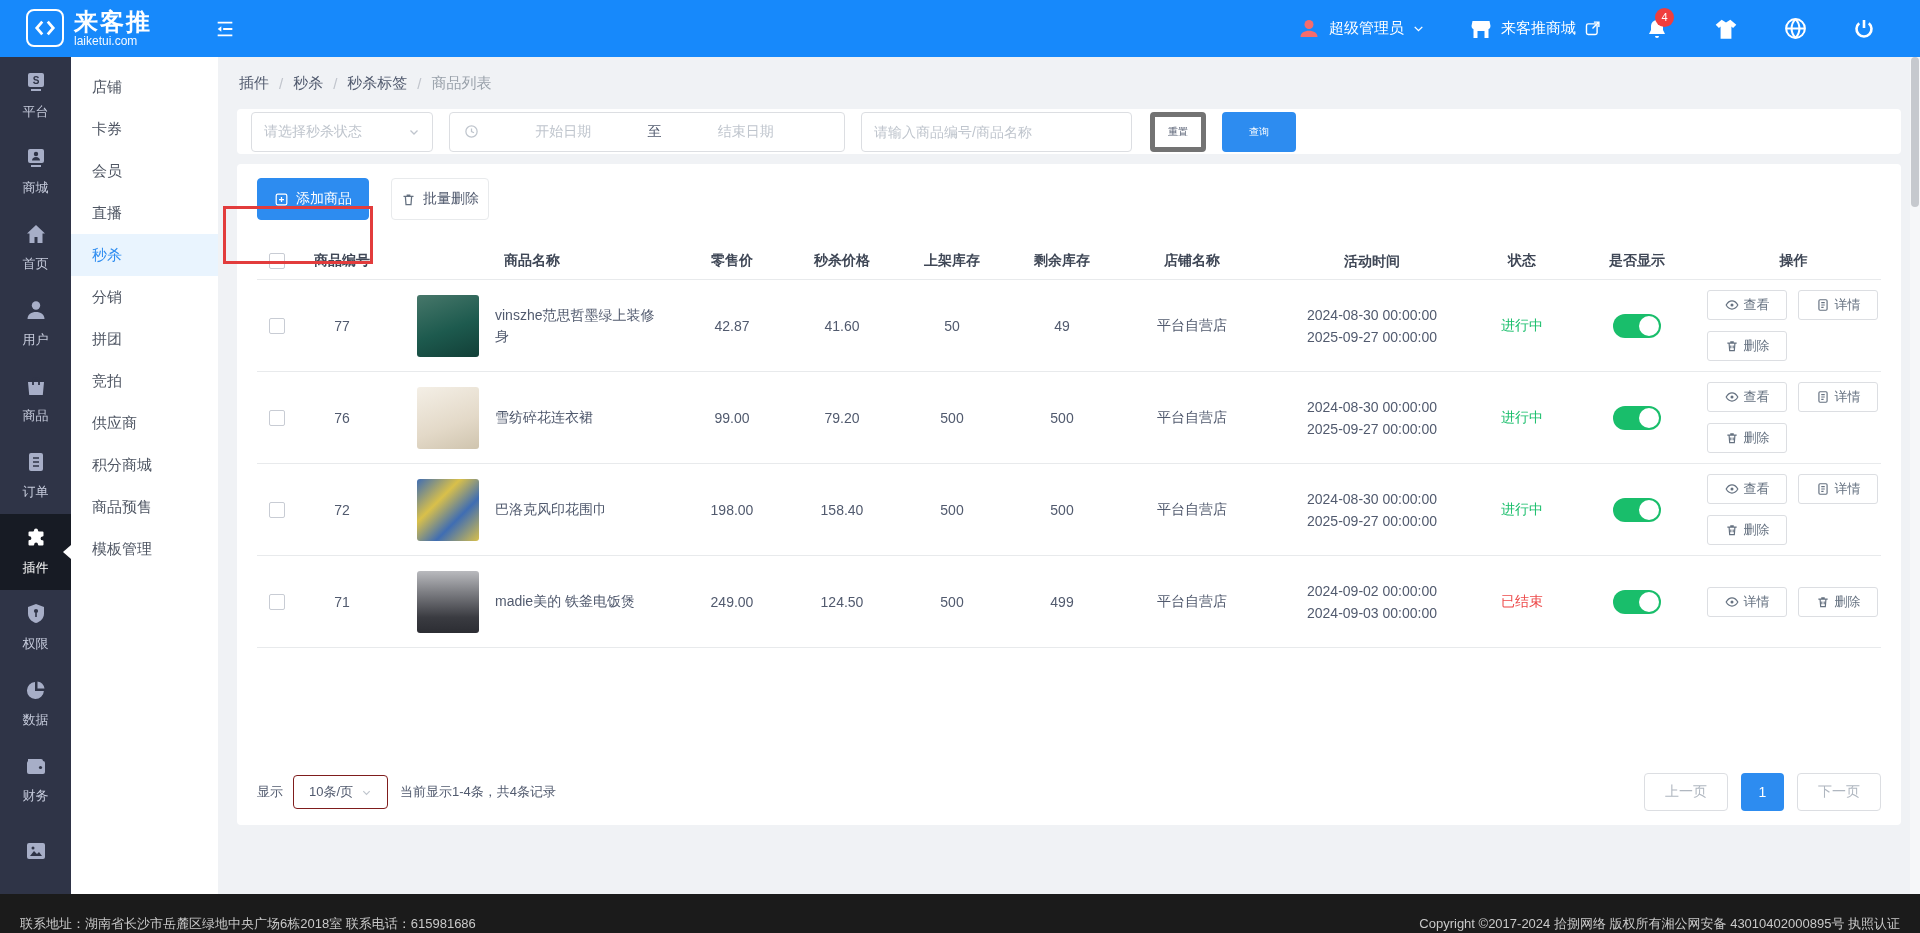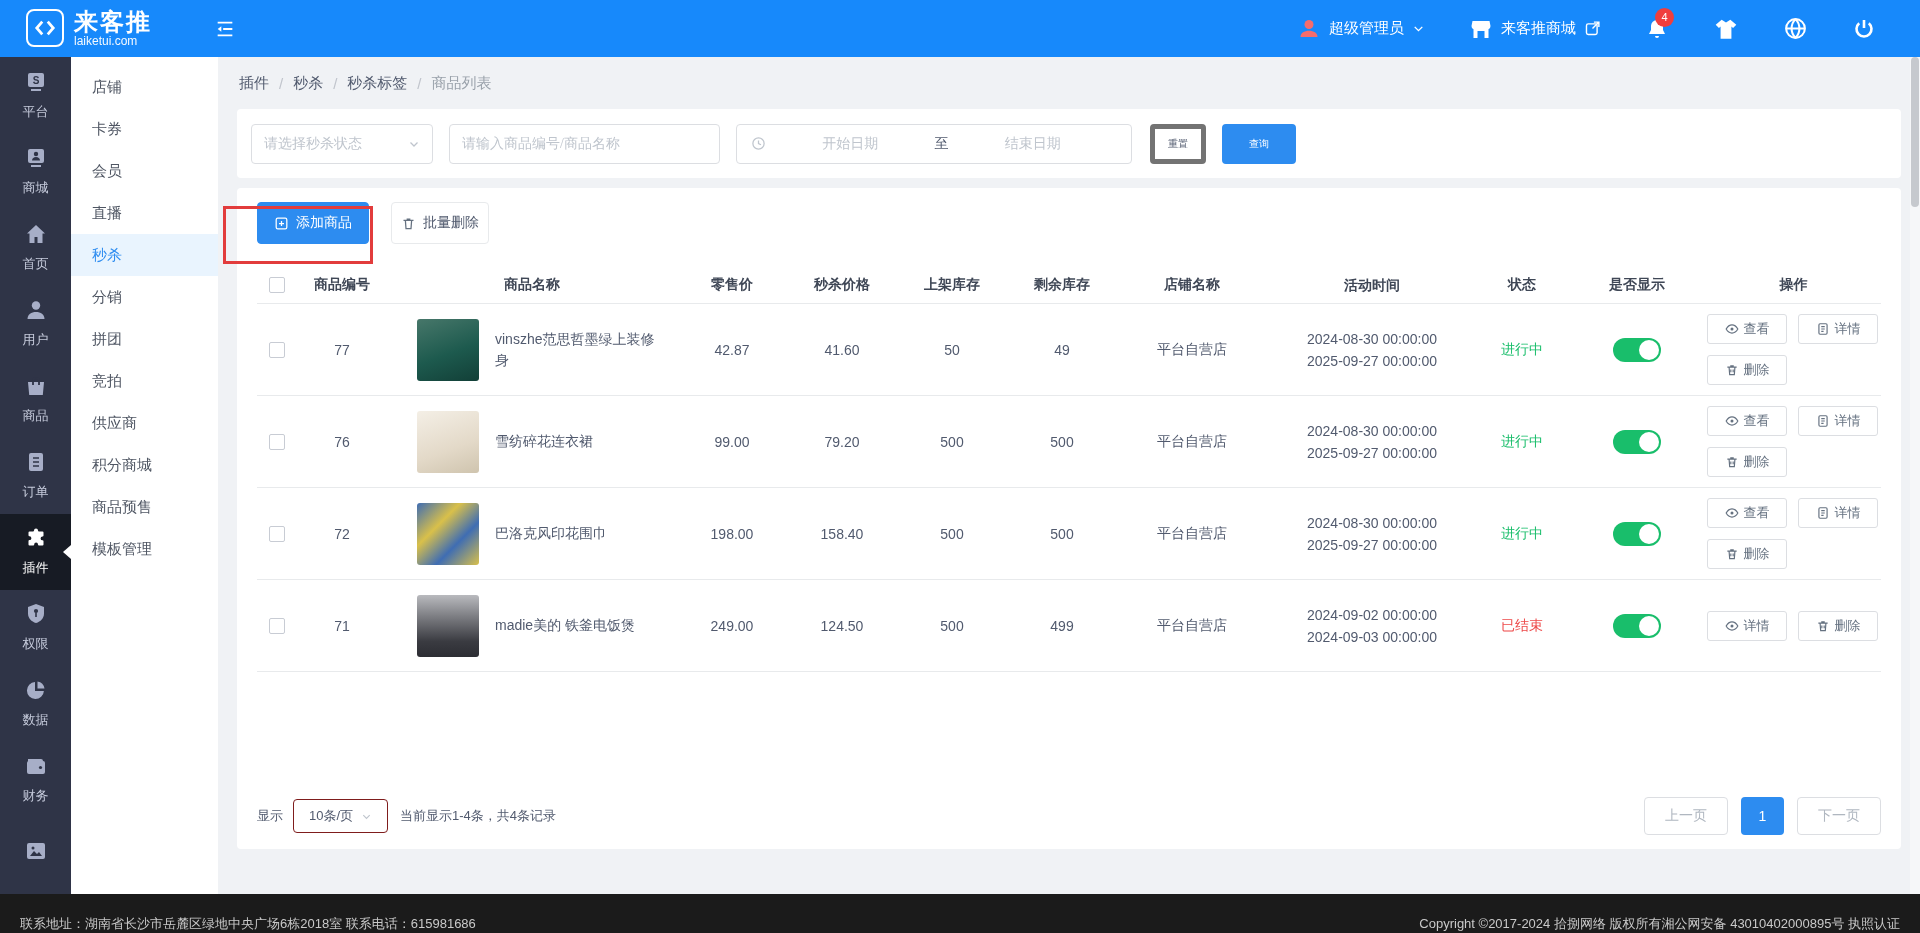--- a/index.html
+++ b/index.html
@@ -36,21 +36,21 @@
   .sitem { height:42px; display:flex; align-items:center; padding-left:21px; font-size:15px; color:#4f5663; cursor:pointer; }
   .sitem.active { background:#e9f4fe; color:#2d8cf0; }
 
   main { flex:1 1 auto; position:relative; min-width:0; display:flex; flex-direction:column; }
   .breadcrumb { height:52px; display:flex; align-items:center; padding-left:21px; font-size:15px; gap:10px; }
   .crumb { color:#515a6e; }
   .crumb.last { color:#9aa2ab; }
   .crumb-sep { color:#c0c4cc; }
 
   .card { background:#fff; border-radius:4px; margin:0 19px; }
-  .card-filter { height:69px; padding:8px 14px; display:flex; align-items:center; gap:16px;font-family:Liberation Serif, serif; }
+  .card-filter { height:45px; padding:8px 14px; display:flex; align-items:center; gap:16px; }
   .ctrl { height:40px; border:1px solid #dcdee2; border-radius:4px; display:flex; align-items:center; background:#fff; font-size:14px; }
   .placeholder { color:#bfc5cd; }
   .sel-status { width:182px; padding:0 12px; justify-content:space-between; cursor:pointer; }
   .inp-search { width:271px; padding:0 12px; }
   .inp-search input { border:none; outline:none; width:100%; font-size:14px; font-family:inherit; color:#515a6e; }
   .inp-search input::placeholder { color:#bfc5cd; }
   .date-range { width:396px; padding:0 14px; color:#bfc5cd; }
   .date-range .dseg { flex:1; text-align:center; }
   .date-to { color:#515a6e; flex:0 0 auto; }
   .btn { height:40px; border-radius:4px; border:5px solid #737373; background:#fff; display:flex; align-items:center; justify-content:center; cursor:pointer; font-size:10px; color:#515a6e; font-family:inherit; }
@@ -297,31 +297,31 @@
         <span class="crumb last">商品列表</span>
       </div>
 
       <div class="card card-filter">
         <div class="ctrl sel-status">
           <span class="placeholder">请选择秒杀状态</span>
           <svg width="12" height="12" viewBox="0 0 24 24">
               <path d="M5 9l7 7 7-7" fill="none" stroke="#bfc5cd" stroke-width="2.5"></path>
             </svg>
         </div>
-        <div class="ctrl inp-search">
-          <input type="text" placeholder="请输入商品编号/商品名称" style="">
-        </div>
         <div class="ctrl date-range">
           <svg width="15" height="15" viewBox="0 0 24 24">
               <circle cx="12" cy="12" r="9" fill="none" stroke="#bfc5cd" stroke-width="2"></circle>
               <path d="M12 7v5l4 2" fill="none" stroke="#bfc5cd" stroke-width="2"></path>
             </svg>
           <span class="dseg placeholder">开始日期</span>
           <span class="date-to">至</span>
           <span class="dseg placeholder">结束日期</span>
+        </div>
+        <div class="ctrl inp-search">
+          <input type="text" placeholder="请输入商品编号/商品名称" style="">
         </div>
         <button class="btn btn-reset">重置</button>
         <button class="btn btn-query">查询</button>
       </div>
 
       <div class="card card-table">
         <div class="toolbar">
           <button class="btn-add">
             <svg width="15" height="15" viewBox="0 0 24 24">
                 <rect x="3.5" y="3.5" width="17" height="17" rx="2.5" fill="none" stroke="#fff" stroke-width="2"></rect>

